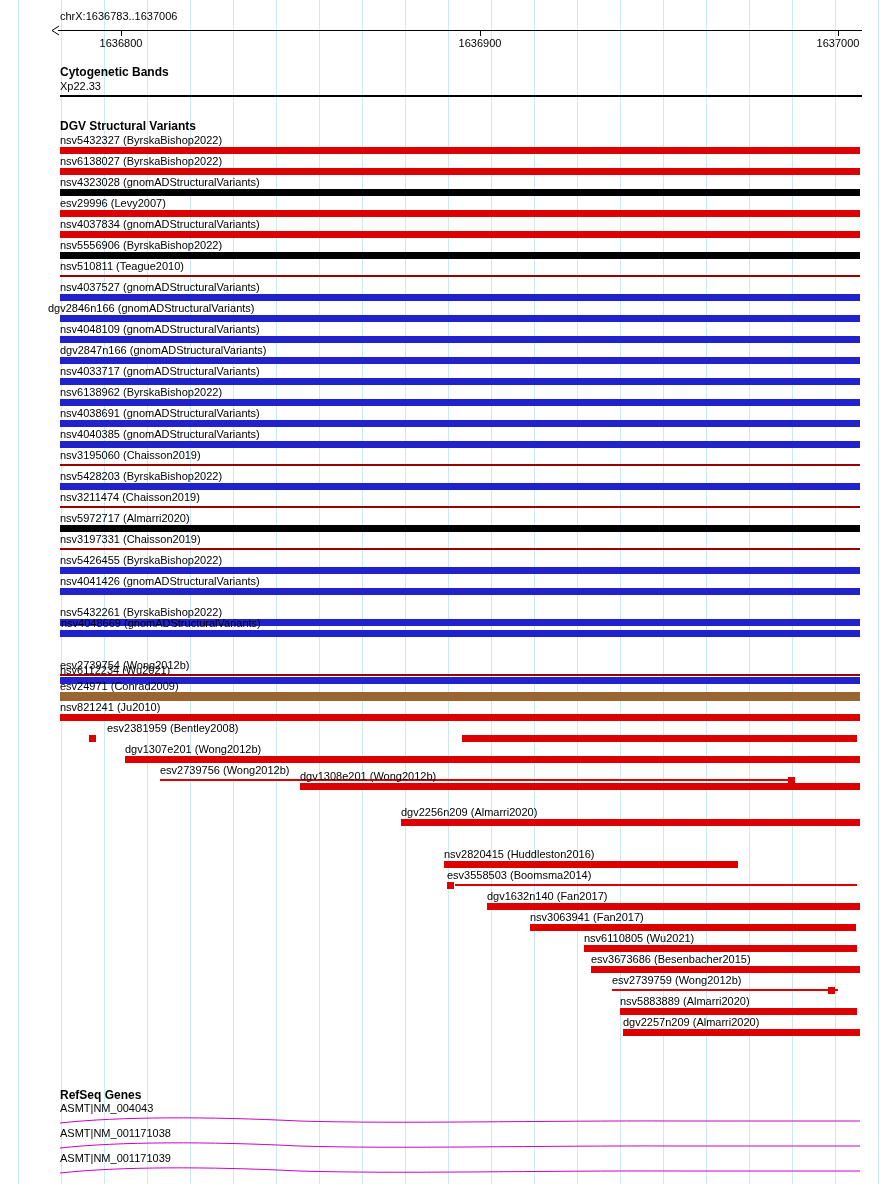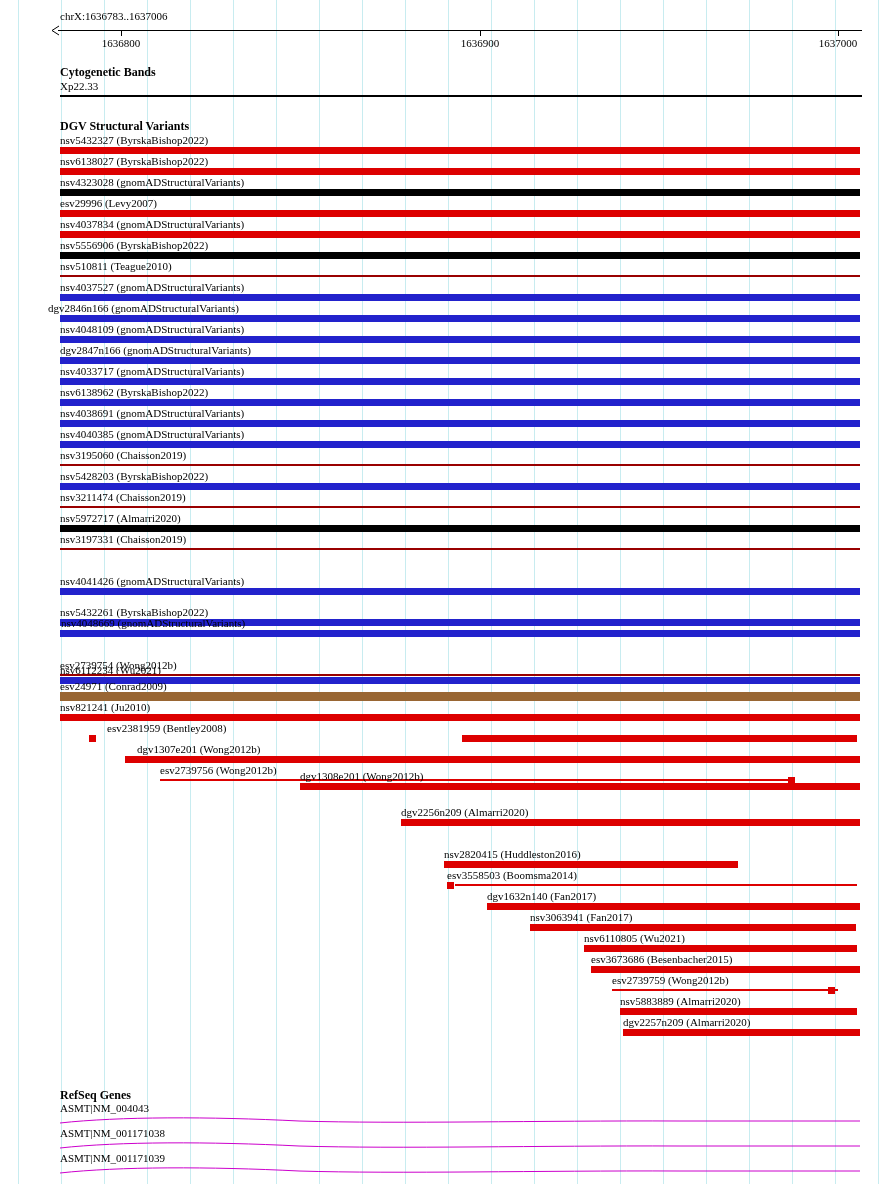--- a/index.html
+++ b/index.html
@@ -3,21 +3,21 @@
 <meta charset="utf-8">
 <style>
   * { margin:0; padding:0; box-sizing:border-box; }
   html,body { background:#ffffff; }
   #canvas {
     position:relative;
     width:890px; height:1184px;
     background-color:#ffffff;
     background-image: repeating-linear-gradient(to right, #c8ecf0 0px, #c8ecf0 1px, transparent 1px, transparent 43px);
     background-position: 18px 0;
-    font-family: Liberation Serif, serif;
+    font-family: Liberation Sans, sans-serif;
     color:#000;
     overflow:hidden;
   }
   .abs { position:absolute; }
   .title { font-size:11px; line-height:12px; white-space:nowrap; }
   .section-header { font-weight:bold; font-size:12px; line-height:13px; white-space:nowrap; }
   .small-label { font-size:11px; line-height:12px; white-space:nowrap; }
   #ruler-line { height:1px; background:#000; }
   .ruler-tick { width:1px; height:6px; background:#000; }
   .tick-label { font-size:11px; line-height:12px; transform:translateX(-50%); white-space:nowrap; }
@@ -129,20 +129,24 @@
         <div class="variant-bar" style="left: 60px; width: 800px; height: 2px; top: 15px; background: rgb(153, 0, 0);"></div>
       </div>
       <div class="variant-row" style="top: 378px;">
         <span class="variant-label" style="left: 60px;">nsv5972717 (Almarri2020)</span>
         <div class="variant-bar" style="left: 60px; width: 800px; height: 7px; top: 13px; background: rgb(0, 0, 0);"></div>
       </div>
       <div class="variant-row" style="top: 399px;">
         <span class="variant-label" style="left: 60px;">nsv3197331 (Chaisson2019)</span>
         <div class="variant-bar" style="left: 60px; width: 800px; height: 2px; top: 15px; background: rgb(153, 0, 0);"></div>
       </div>
+      <div class="variant-row" style="top: 420px;">
+        <span class="variant-label" style="left: 60px;">nsv5426455 (ByrskaBishop2022)</span>
+        <div class="variant-bar" style="left: 60px; width: 800px; height: 7px; top: 13px; background: rgb(34, 34, 204);"></div>
+      </div>
       <div class="variant-row" style="top: 441px;">
         <span class="variant-label" style="left: 60px;">nsv4041426 (gnomADStructuralVariants)</span>
         <div class="variant-bar" style="left: 60px; width: 800px; height: 7px; top: 13px; background: rgb(34, 34, 204);"></div>
       </div>
       <div class="variant-row" style="top: 472px;">
         <span class="variant-label" style="left: 60px;">nsv5432261 (ByrskaBishop2022)</span>
         <div class="variant-bar" style="left: 60px; width: 800px; height: 7px; top: 13px; background: rgb(34, 34, 204);"></div>
       </div>
       <div class="variant-row" style="top: 483px;">
         <span class="variant-label" style="left: 61px;">nsv4048669 (gnomADStructuralVariants)</span>
@@ -163,21 +167,21 @@
       <div class="variant-row" style="top: 567px;">
         <span class="variant-label" style="left: 60px;">nsv821241 (Ju2010)</span>
         <div class="variant-bar" style="left: 60px; width: 800px; height: 7px; top: 13px; background: rgb(221, 0, 0);"></div>
       </div>
       <div class="variant-row" style="top: 588px;">
         <span class="variant-label" style="left: 107px;">esv2381959 (Bentley2008)</span>
         <div class="variant-bar" style="left: 89px; width: 7px; height: 7px; top: 13px; background: rgb(221, 0, 0);"></div>
         <div class="variant-bar" style="left: 462px; width: 395px; height: 7px; top: 13px; background: rgb(221, 0, 0);"></div>
       </div>
       <div class="variant-row" style="top: 609px;">
-        <span class="variant-label" style="left: 125px; margin-left: 12px;">dgv1307e201 (Wong2012b)</span>
+        <span class="variant-label" style="left: 125px;">dgv1307e201 (Wong2012b)</span>
         <div class="variant-bar" style="left: 125px; width: 735px; height: 7px; top: 13px; background: rgb(221, 0, 0);"></div>
       </div>
       <div class="variant-row" style="top: 630px;">
         <span class="variant-label" style="left: 160px;">esv2739756 (Wong2012b)</span>
         <div class="variant-bar" style="left: 160px; width: 635px; height: 2px; top: 15px; background: rgb(221, 0, 0);"></div>
         <div class="variant-bar" style="left: 788px; width: 7px; height: 7px; top: 13px; background: rgb(221, 0, 0);"></div>
       </div>
       <div class="variant-row" style="top: 636px;">
         <span class="variant-label" style="left: 300px;">dgv1308e201 (Wong2012b)</span>
         <div class="variant-bar" style="left: 300px; width: 560px; height: 7px; top: 13px; background: rgb(221, 0, 0);"></div>

